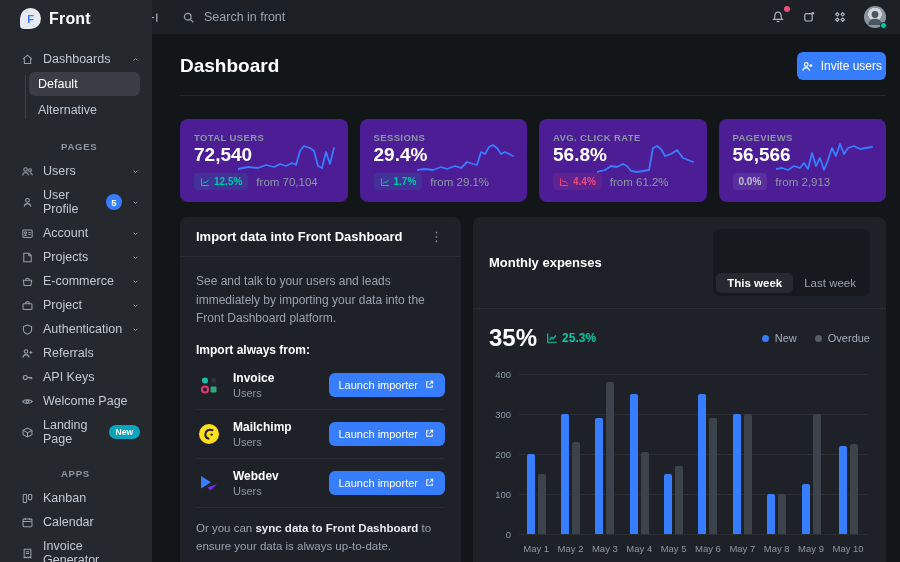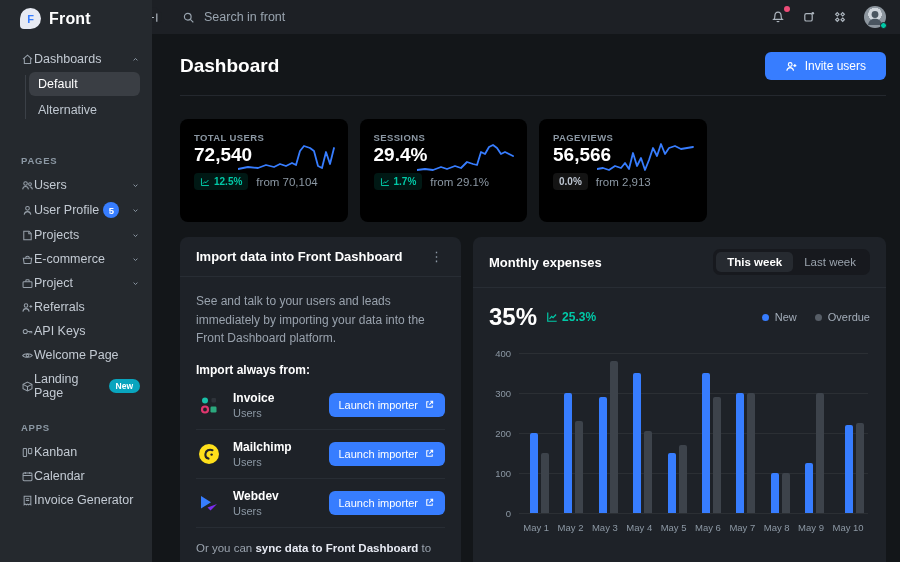--- a/index.html
+++ b/index.html
@@ -7,27 +7,27 @@
     font-family:"Liberation Sans", sans-serif; color:#e7eaf3; }
   svg { display:block; }
 
   
   .sidebar { position:fixed; left:0; top:0; bottom:0; width:152px; background:#25292e; z-index:5; }
   .logo-row { display:flex; align-items:center; gap:8px; padding:8px 0 12px 20px; }
   .logo-mark { width:21px; height:21px; background:#e7eaf3; border-radius:50% 50% 50% 4px;
     display:flex; align-items:center; justify-content:center; font-weight:bold; font-size:11px; color:#377dff; }
   .logo-text { font-size:16px; font-weight:bold; color:#fff; letter-spacing:.2px; }
   .side-nav { padding-top:6px; }
-  .side-item { display:flex; align-items:center; padding:5px 12px 5px 21px;
+  .side-item { display:flex; align-items:center; gap:9px; padding:5px 12px 5px 21px;
     font-size:12.5px; color:#c3cad3; cursor:pointer; }
   .side-item .sicon { color:#98a1ab; flex:0 0 auto; display:flex; }
   .side-item .chev { margin-left:auto; color:#8c98a4; display:flex; }
   .side-heading { font-size:9.5px; font-weight:bold; letter-spacing:.08em; color:#8c98a4;
-    padding:17px 0 7px 21px; }
-  .sub-wrap { position:relative; margin:1px 0 16px; }
+    padding:17px 0 7px 21px;margin-left:40px; }
+  .sub-wrap { position:relative; margin:1px 0 2px; }
   .sub-wrap::before { content:''; position:absolute; left:25px; top:3px; bottom:3px; width:1px; background:#3b4047; }
   .sub-item { margin:0 12px 2px 29px; padding:5px 9px; border-radius:6px; font-size:12.5px;
     color:#bfc7d0; cursor:pointer; }
   .sub-item.active { background:#3a3e44; color:#fff; }
   .num-badge { min-width:16px; height:16px; border-radius:50%; background:#377dff; color:#fff;
     font-size:9.5px; font-weight:bold; display:inline-flex; align-items:center; justify-content:center; margin-left:4px; }
   .new-pill { background:#09a5be; color:#fff; font-size:8.5px; font-weight:bold; border-radius:9px;
     padding:2px 7px; margin-left:5px; }
 
   
@@ -46,27 +46,27 @@
     background:radial-gradient(circle at 50% 38%, #cfd5dc 0 38%, #8d969f 39% 100%); }
   .avatar svg { position:absolute; inset:0; }
   .status-dot { position:absolute; right:-1px; bottom:-1px; width:7px; height:7px; border-radius:50%;
     background:#00c9a7; border:1.5px solid #1d2025; }
 
   
   .main { margin-left:152px; padding:52px 14px 0 28px; }
   .page-head { display:flex; align-items:center; justify-content:space-between; }
   .page-title { font-size:19px; font-weight:bold; color:#fff; }
   .btn-primary { display:inline-flex; align-items:center; gap:7px; background:#377dff; color:#fff;
-    border:none; border-radius:6px; font-size:12px; padding:7px 20px; cursor:pointer;
+    border:none; border-radius:6px; font-size:12px; padding:7px 4px; cursor:pointer;
     font-family:"Liberation Sans", sans-serif; }
   .head-divider { height:1px; background:#24282e; margin-top:15px; }
 
   
   .stats-row { display:grid; grid-template-columns:repeat(4,1fr); gap:12px; margin-top:23px; }
-  .stat-card { position:relative; background:#000000; border-radius:8px; padding:13px 14px 12px; height:103px; }
+  .stat-card { position:relative; background:#4c1d95; border-radius:8px; padding:13px 14px 12px; height:83px; }
   .stat-label { font-size:9.5px; font-weight:bold; letter-spacing:.04em; color:#8c98a4; }
   .stat-value { font-size:19px; font-weight:bold; color:#fff; margin-top:1px; }
   .stat-foot { display:flex; align-items:center; gap:8px; margin-top:7px; }
   .badge { display:inline-flex; align-items:center; gap:4px; font-size:10px; font-weight:bold;
     border-radius:4px; padding:3px 6px; }
   .badge.up { color:#00c9a7; background:rgba(0,201,167,.12); }
   .badge.down { color:#ed4c78; background:rgba(237,76,120,.12); }
   .badge.flat { color:#bdc5d1; background:rgba(255,255,255,.08); }
   .compare { font-size:11.5px; color:#8c98a4; }
   .spark { position:absolute; right:12px; top:20px; }
@@ -88,34 +88,34 @@
   .imp-sub { font-size:11px; color:#8c98a4; margin-top:2px; }
   .btn-launch { margin-left:auto; display:inline-flex; align-items:center; gap:6px; background:#377dff;
     color:#fff; border:none; border-radius:6px; font-size:11px; padding:6px 10px; cursor:pointer;
     font-family:"Liberation Sans", sans-serif; white-space:nowrap; }
   .import-foot { font-size:11.5px; color:#99a2ad; line-height:1.55; padding-top:12px; }
   .import-foot b { color:#e7eaf3; }
 
   
   .seg { display:flex; background:#17191e; border-radius:7px; padding:3px; }
   .seg button { border:none; background:transparent; color:#9aa3ad; font-size:11.5px; padding:4px 11px;
-    border-radius:5px; cursor:pointer; font-family:"Liberation Sans", sans-serif; }
+    border-radius:5px; cursor:pointer; font-family:"Liberation Sans", sans-serif;margin-top:41px; }
   .seg button.active { background:#262a30; color:#fff; font-weight:bold; }
   .exp-stats { display:flex; align-items:center; }
   .exp-value { font-size:24px; font-weight:bold; color:#fff; }
   .exp-change { display:inline-flex; align-items:center; gap:4px; color:#00c9a7; font-size:12px;
     font-weight:bold; margin-left:9px; }
   .legend { margin-left:auto; display:flex; gap:18px; }
   .legend-item { display:flex; align-items:center; gap:6px; font-size:11px; color:#a3adb9; cursor:pointer; }
   .legend-dot { width:7px; height:7px; border-radius:50%; }
   .plotarea { position:relative; margin:22px 2px 0 30px; }
   .gridline { position:absolute; left:0; right:0; height:1px; background:rgba(255,255,255,.06); }
   .ytick { position:absolute; left:-30px; width:22px; text-align:right; font-size:9.5px; color:#8c98a4; }
   .cols { position:relative; display:flex; justify-content:space-around; }
-  .col { display:flex; flex-direction:column; align-items:flex-end; }
+  .col { display:flex; flex-direction:column; align-items:center; }
   .bars { height:160px; display:flex; align-items:flex-end; gap:3px; }
   .bar { width:8px; border-radius:2px 2px 0 0; }
   .xlab { margin-top:9px; font-size:9.5px; color:#8c98a4; white-space:nowrap; }
 </style>
 </head>
 <body>
 
 <aside class="sidebar">
   <div class="logo-row">
     <span class="logo-mark">F</span>
@@ -168,20 +168,36 @@
         <span class="num-badge">5</span>
         <span class="chev">
           <svg width="9" height="9" viewBox="0 0 14 14" fill="none" stroke="currentColor" stroke-width="1.5">
             <path d="M4 5.6 L7 8.6 L10 5.6"></path>
           </svg>
         </span>
       </div>
       <div class="side-item">
         <span class="sicon">
           <svg width="13" height="13" viewBox="0 0 14 14" fill="none" stroke="currentColor" stroke-width="1.1">
+            <rect x="2" y="3.2" width="10" height="8" rx="1"></rect>
+            <circle cx="4.9" cy="6.3" r="1.1"></circle>
+            <path d="M3.4 9.6 C3.6 8.6 6.2 8.6 6.4 9.6"></path>
+            <path d="M8 5.8 H10.4 M8 8 H10.4"></path>
+          </svg>
+        </span>
+        <span>Account</span>
+        <span class="chev">
+          <svg width="9" height="9" viewBox="0 0 14 14" fill="none" stroke="currentColor" stroke-width="1.5">
+            <path d="M4 5.6 L7 8.6 L10 5.6"></path>
+          </svg>
+        </span>
+      </div>
+      <div class="side-item">
+        <span class="sicon">
+          <svg width="13" height="13" viewBox="0 0 14 14" fill="none" stroke="currentColor" stroke-width="1.1">
             <path d="M3 2.4 H8.6 L11 4.8 V11.6 H3 Z"></path>
             <path d="M8.4 2.6 V5 H10.8"></path>
           </svg>
         </span>
         <span>Projects</span>
         <span class="chev">
           <svg width="9" height="9" viewBox="0 0 14 14" fill="none" stroke="currentColor" stroke-width="1.5">
             <path d="M4 5.6 L7 8.6 L10 5.6"></path>
           </svg>
         </span>
@@ -201,20 +217,33 @@
         </span>
       </div>
       <div class="side-item">
         <span class="sicon">
           <svg width="13" height="13" viewBox="0 0 14 14" fill="none" stroke="currentColor" stroke-width="1.1">
             <rect x="2.2" y="5" width="9.6" height="6.4" rx="1"></rect>
             <path d="M5.2 5 V4 C5.2 3.4 5.6 3 6.2 3 H7.8 C8.4 3 8.8 3.4 8.8 4 V5"></path>
           </svg>
         </span>
         <span>Project</span>
+        <span class="chev">
+          <svg width="9" height="9" viewBox="0 0 14 14" fill="none" stroke="currentColor" stroke-width="1.5">
+            <path d="M4 5.6 L7 8.6 L10 5.6"></path>
+          </svg>
+        </span>
+      </div>
+      <div class="side-item">
+        <span class="sicon">
+          <svg width="13" height="13" viewBox="0 0 14 14" fill="none" stroke="currentColor" stroke-width="1.1">
+            <path d="M7 2.2 L11.4 3.8 V7 C11.4 9.6 9.6 11.2 7 12 C4.4 11.2 2.6 9.6 2.6 7 V3.8 Z"></path>
+          </svg>
+        </span>
+        <span>Authentication</span>
         <span class="chev">
           <svg width="9" height="9" viewBox="0 0 14 14" fill="none" stroke="currentColor" stroke-width="1.5">
             <path d="M4 5.6 L7 8.6 L10 5.6"></path>
           </svg>
         </span>
       </div>
       <div class="side-item">
         <span class="sicon">
           <svg width="13" height="13" viewBox="0 0 14 14" fill="none" stroke="currentColor" stroke-width="1.1">
             <circle cx="5.4" cy="4.8" r="1.9"></circle>
@@ -362,20 +391,34 @@
         <div class="stat-value">29.4%</div>
         <div class="stat-foot">
           <span class="badge up"><svg width="10" height="10" viewBox="0 0 11 11" fill="none" stroke="currentColor" stroke-width="1.1">
               <path d="M1.6 1.4 V9.4 H9.8"></path>
               <path d="M3.2 7.4 L5.2 5.2 L6.5 6.4 L9.2 3.4"></path>
             </svg>1.7%</span>
           <span class="compare">from 29.1%</span>
         </div>
         <svg class="spark" width="98" height="36" viewBox="0 0 98 36">
           <polyline points="0,31 8,30 16,31 24,28 30,30 38,27 44,29 50,23 56,25 60,26 64,13 68,15 72,8 76,6 80,9 84,15 88,13 96,17" fill="none" stroke="#377dff" stroke-width="1.8" stroke-linejoin="round" stroke-linecap="round"></polyline>
+        </svg>
+      </div>
+      <div class="stat-card">
+        <div class="stat-label">AVG. CLICK RATE</div>
+        <div class="stat-value">56.8%</div>
+        <div class="stat-foot">
+          <span class="badge down"><svg width="10" height="10" viewBox="0 0 11 11" fill="none" stroke="currentColor" stroke-width="1.1">
+              <path d="M1.6 1.4 V9.4 H9.8"></path>
+              <path d="M3.2 3.4 L5.2 5.6 L6.5 4.4 L9.2 7.4"></path>
+            </svg>4.4%</span>
+          <span class="compare">from 61.2%</span>
+        </div>
+        <svg class="spark" width="98" height="36" viewBox="0 0 98 36">
+          <polyline points="0,33 8,31 14,27 20,28 26,25 30,27 34,32 40,33 46,32 52,31 56,9 60,7 64,10 68,17 74,15 80,11 86,19 96,23" fill="none" stroke="#377dff" stroke-width="1.8" stroke-linejoin="round" stroke-linecap="round"></polyline>
         </svg>
       </div>
       <div class="stat-card">
         <div class="stat-label">PAGEVIEWS</div>
         <div class="stat-value">56,566</div>
         <div class="stat-foot">
           <span class="badge flat">0.0%</span>
           <span class="compare">from 2,913</span>
         </div>
         <svg class="spark" width="98" height="36" viewBox="0 0 98 36">

